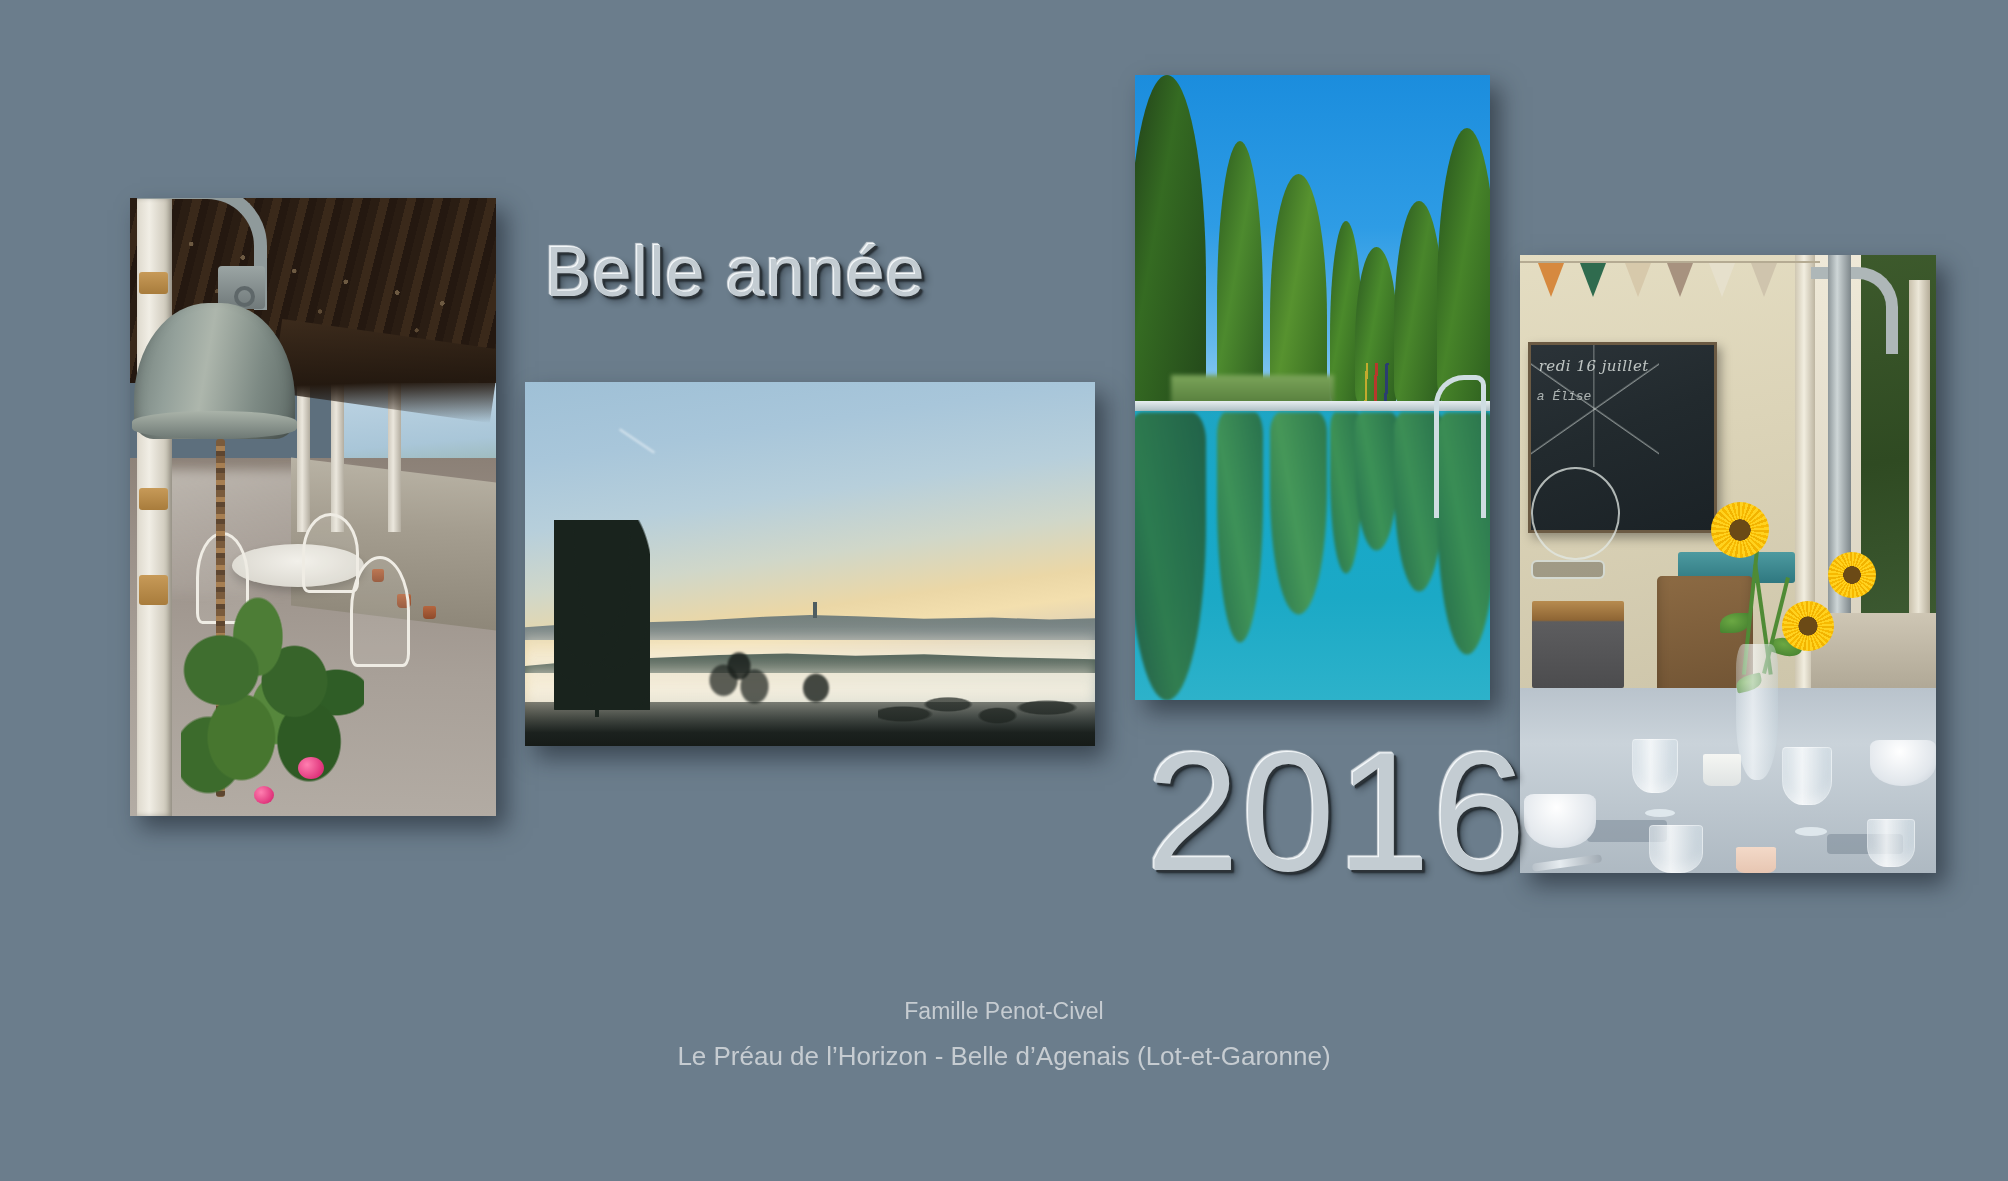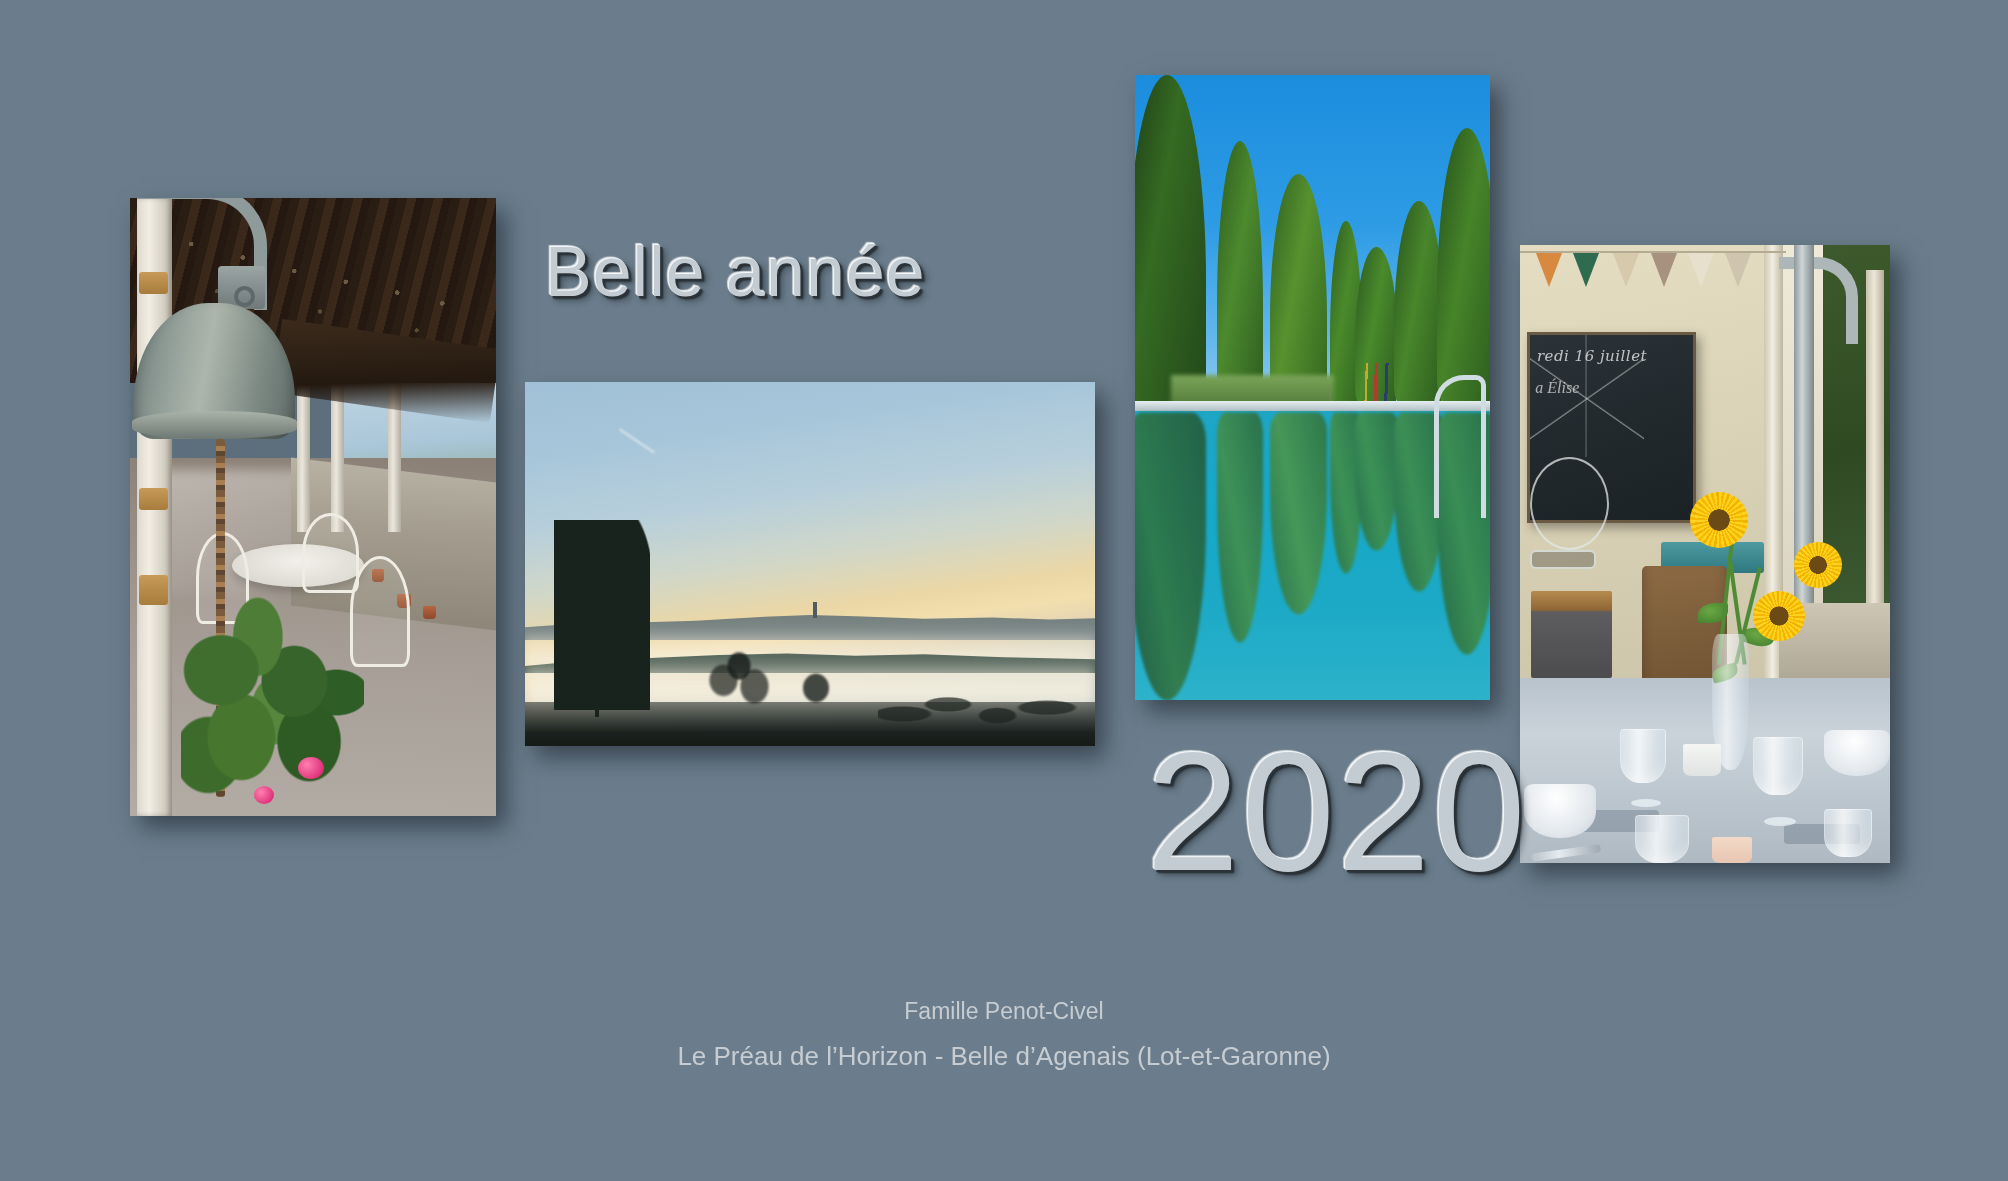--- a/index.html
+++ b/index.html
@@ -325,21 +325,21 @@
       linear-gradient(92deg, transparent 34%, #b8382c 34%, #b8382c 42%, transparent 42%),
       linear-gradient(92deg, transparent 62%, #2b3d70 62% 70%, transparent 70%);
   }
   #photo-pool .far-hedge {
     left: 10%; top: 48%; width: 46%; height: 5%;
     background: linear-gradient(180deg, #7ba45a, #547c3b);
     filter: blur(2px);
   }
 
   
-  #photo-table { left: 1520px; top: 245px; width: 370px; height: 618px; }
+  #photo-table { left: 1520px; top: 255px; width: 416px; height: 618px; }
   #photo-table .wall {
     left: 0; top: 0; width: 72%; height: 72%;
     background: linear-gradient(170deg, #e4ddc2 0%, #dcd4b8 40%, #cdc5aa 100%);
   }
   #photo-table .wall-right {
     left: 66%; top: 0; width: 16%; height: 74%;
     background: linear-gradient(180deg, #efe9d8, #d6cfbd);
   }
   #photo-table .outside {
     right: 0; top: 0; width: 20%; height: 74%;
@@ -393,23 +393,23 @@
     color: #dfe5e2; opacity: 0.82;
     font-family: "DejaVu Serif", serif;
     font-style: italic;
     font-size: 15px;
     letter-spacing: 0.5px;
     white-space: nowrap;
   }
   #photo-table .chalk-text2 {
     position: absolute; left: 3%; top: 24%;
     color: #dfe5e2; opacity: 0.72;
-    font-family: Liberation Serif, serif;
+    font-family: Liberation Mono, monospace;
     font-style: italic;
-    font-size: 16px;
+    font-size: 13px;
     white-space: nowrap;
   }
   #photo-table .chalk-sun {
     left: 34%; top: 34%; width: 46%; height: 48%;
     border: 2px solid rgba(225,232,228,0.75);
     border-radius: 50%;
     background: transparent;
   }
   #photo-table .chalk-rays {
     left: 22%; top: 26%; width: 70%; height: 66%;
@@ -740,20 +740,20 @@
       <div class="ramekin rk1"></div>
       <div class="ramekin rk2"></div>
       <div class="bowl b1"></div>
       <div class="bowl b2"></div>
       <div class="layer cutlery"></div>
     </div>
   </div>
 
   <div class="emboss" id="title-belle-annee">Belle année</div>
 
-  <div class="emboss" id="title-year">2020</div>
+  <div class="emboss" id="title-year">2016</div>
 
   <div id="footer">
     <span class="line l1">Famille Penot-Civel</span>
     <span class="line l2">Le Préau de l’Horizon  -  Belle d’Agenais (Lot-et-Garonne)</span>
   </div>
 
 </div>
 
 </body></html>

